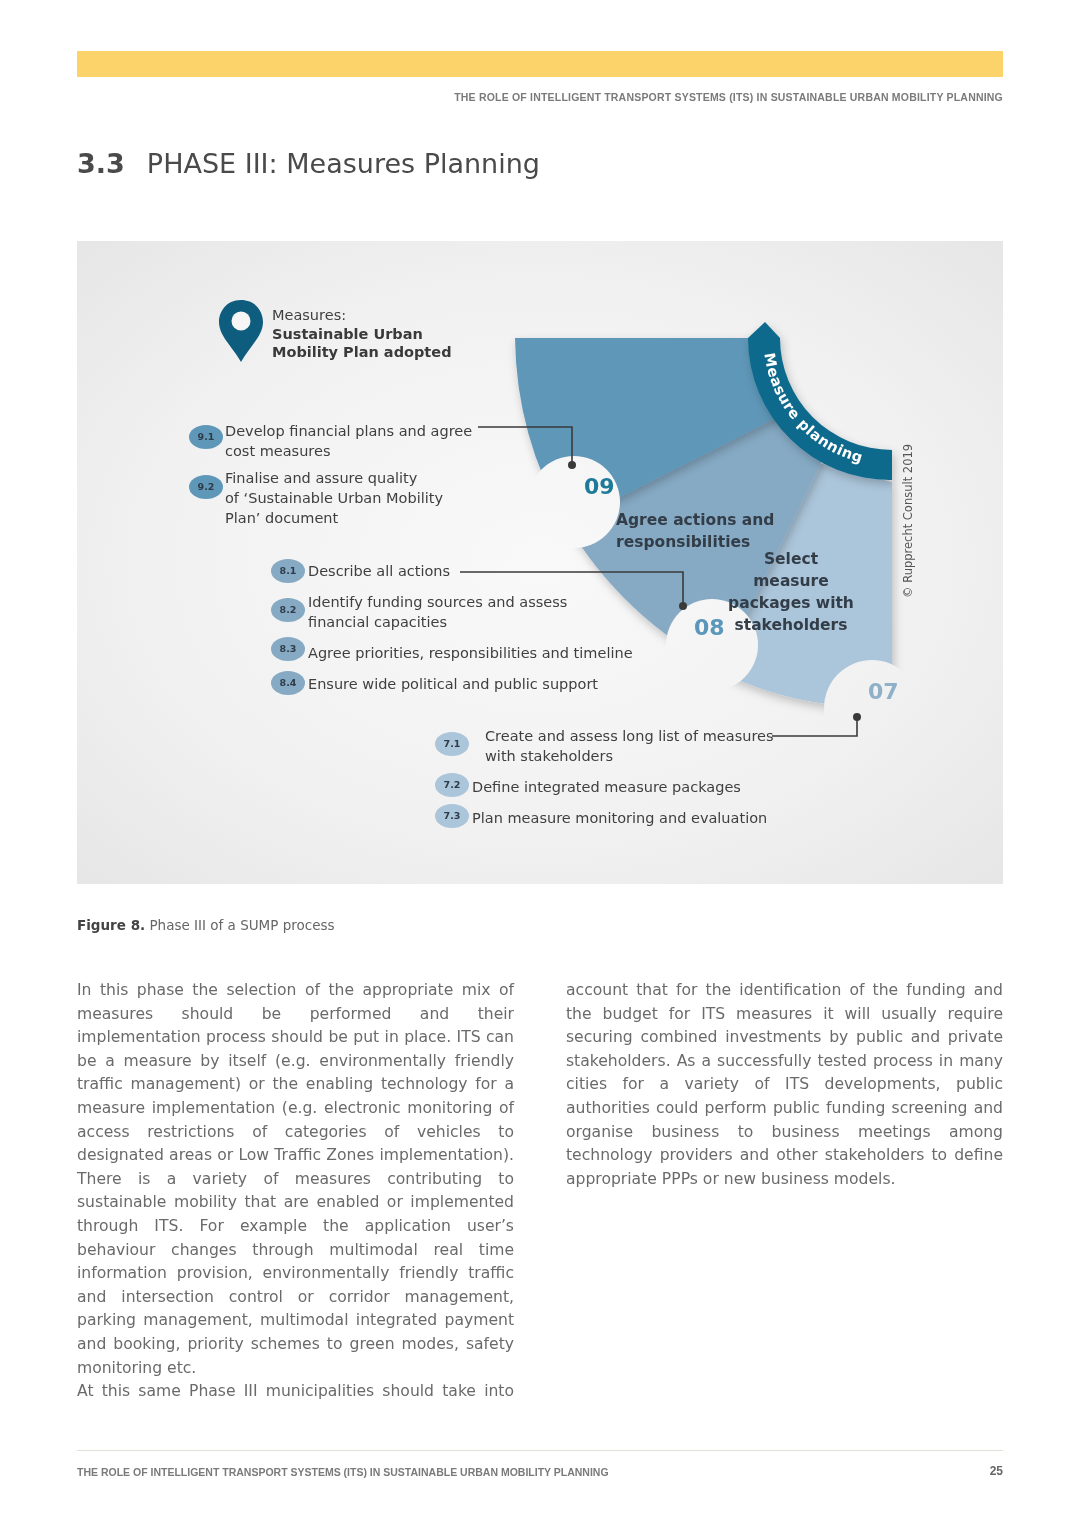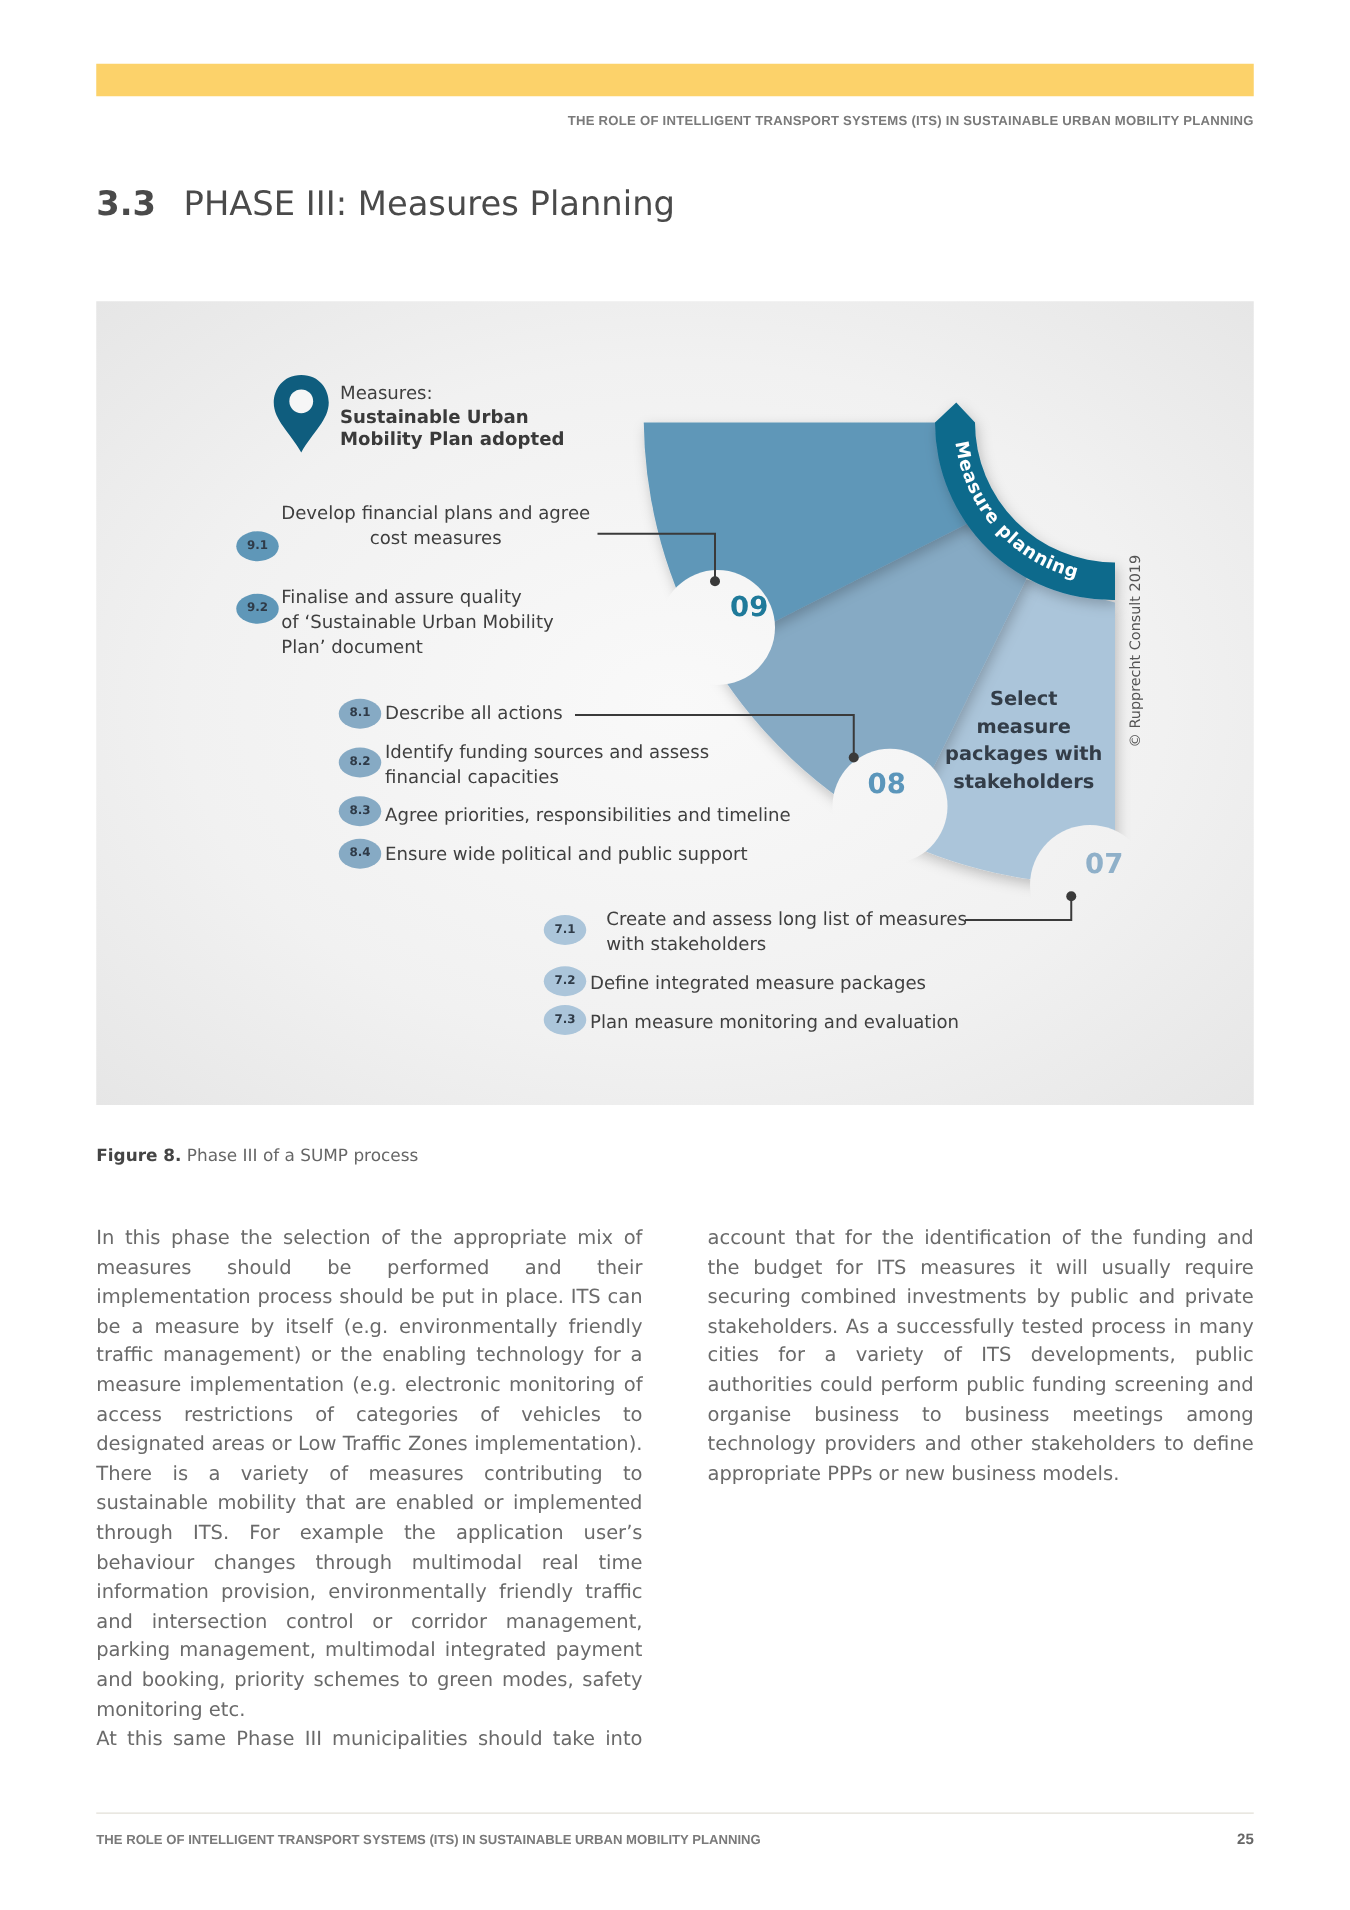--- a/index.html
+++ b/index.html
@@ -95,33 +95,37 @@
       <circle cx="241" cy="321" r="9.5" fill="#f6f6f6"></circle>
     </g>
   </svg>
 
   <div class="fig-text" style="left:195px; top:65px; line-height:18.5px;">
     <div class="milestone-label">Measures:</div>
     <div class="milestone-bold">Sustainable Urban</div>
     <div class="milestone-bold">Mobility Plan adopted</div>
   </div>
 
-  <div class="seg-title" style="left:672px; top:307px; text-align:center; width:140px;">
+  <div class="seg-title" style="left:539px; top:268px;">
+    <div>Agree actions and</div>
+    <div>responsibilities</div>
+  </div>
+  <div class="seg-title" style="left:644px; top:307px; text-align:center; width:140px;">
     <div>Select</div>
     <div>measure</div>
     <div>packages with</div>
     <div>stakeholders</div>
   </div>
 
   <div class="seg-num" style="left:482px; top:233px; color:#1f7a9a;">09</div>
   <div class="seg-num" style="left:592px; top:374px; color:#5b96bb;">08</div>
   <div class="seg-num" style="left:766px; top:438px; color:#8fb0c9;">07</div>
 
   <div class="badge b9" style="left:112px; top:184px;">9.1</div>
-  <div class="fig-text" style="left:148px; top:160px;text-align:center;">
+  <div class="fig-text" style="left:148px; top:180px;">
     <div>Develop financial plans and agree</div>
     <div>cost measures</div>
   </div>
   <div class="badge b9" style="left:112px; top:234px;">9.2</div>
   <div class="fig-text" style="left:148px; top:227px;">
     <div>Finalise and assure quality</div>
     <div>of ‘Sustainable Urban Mobility</div>
     <div>Plan’ document</div>
   </div>
 

